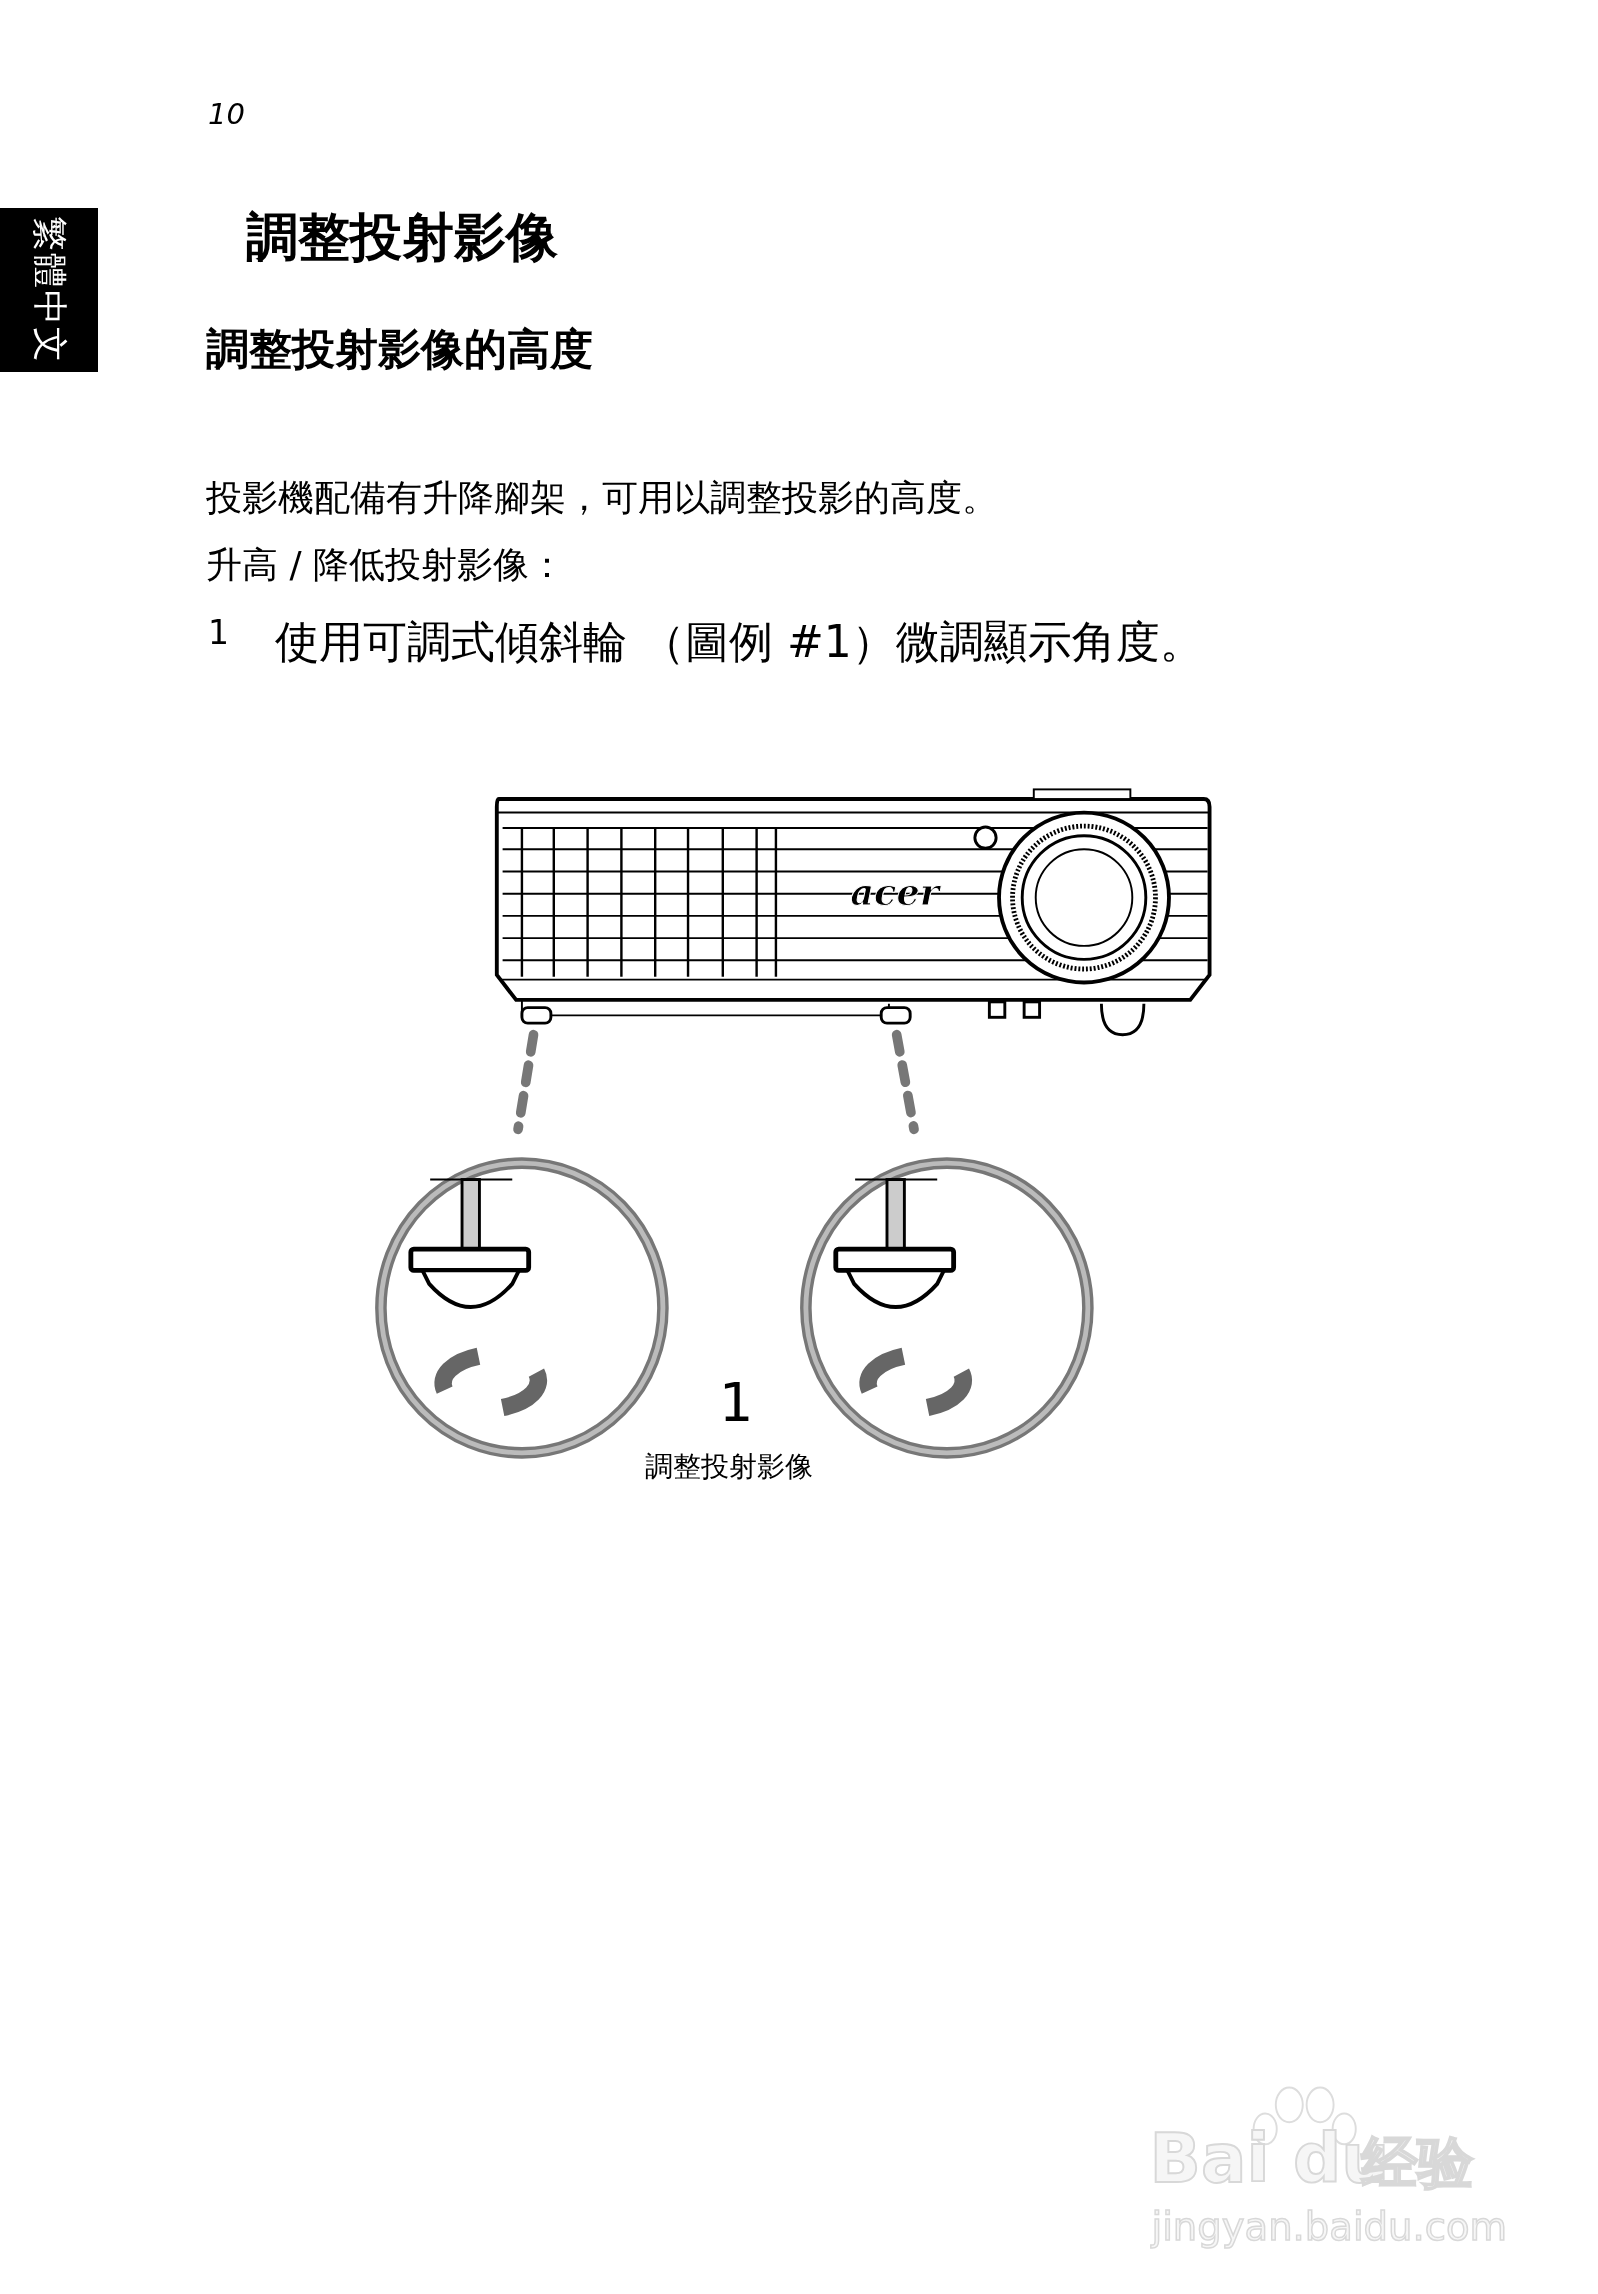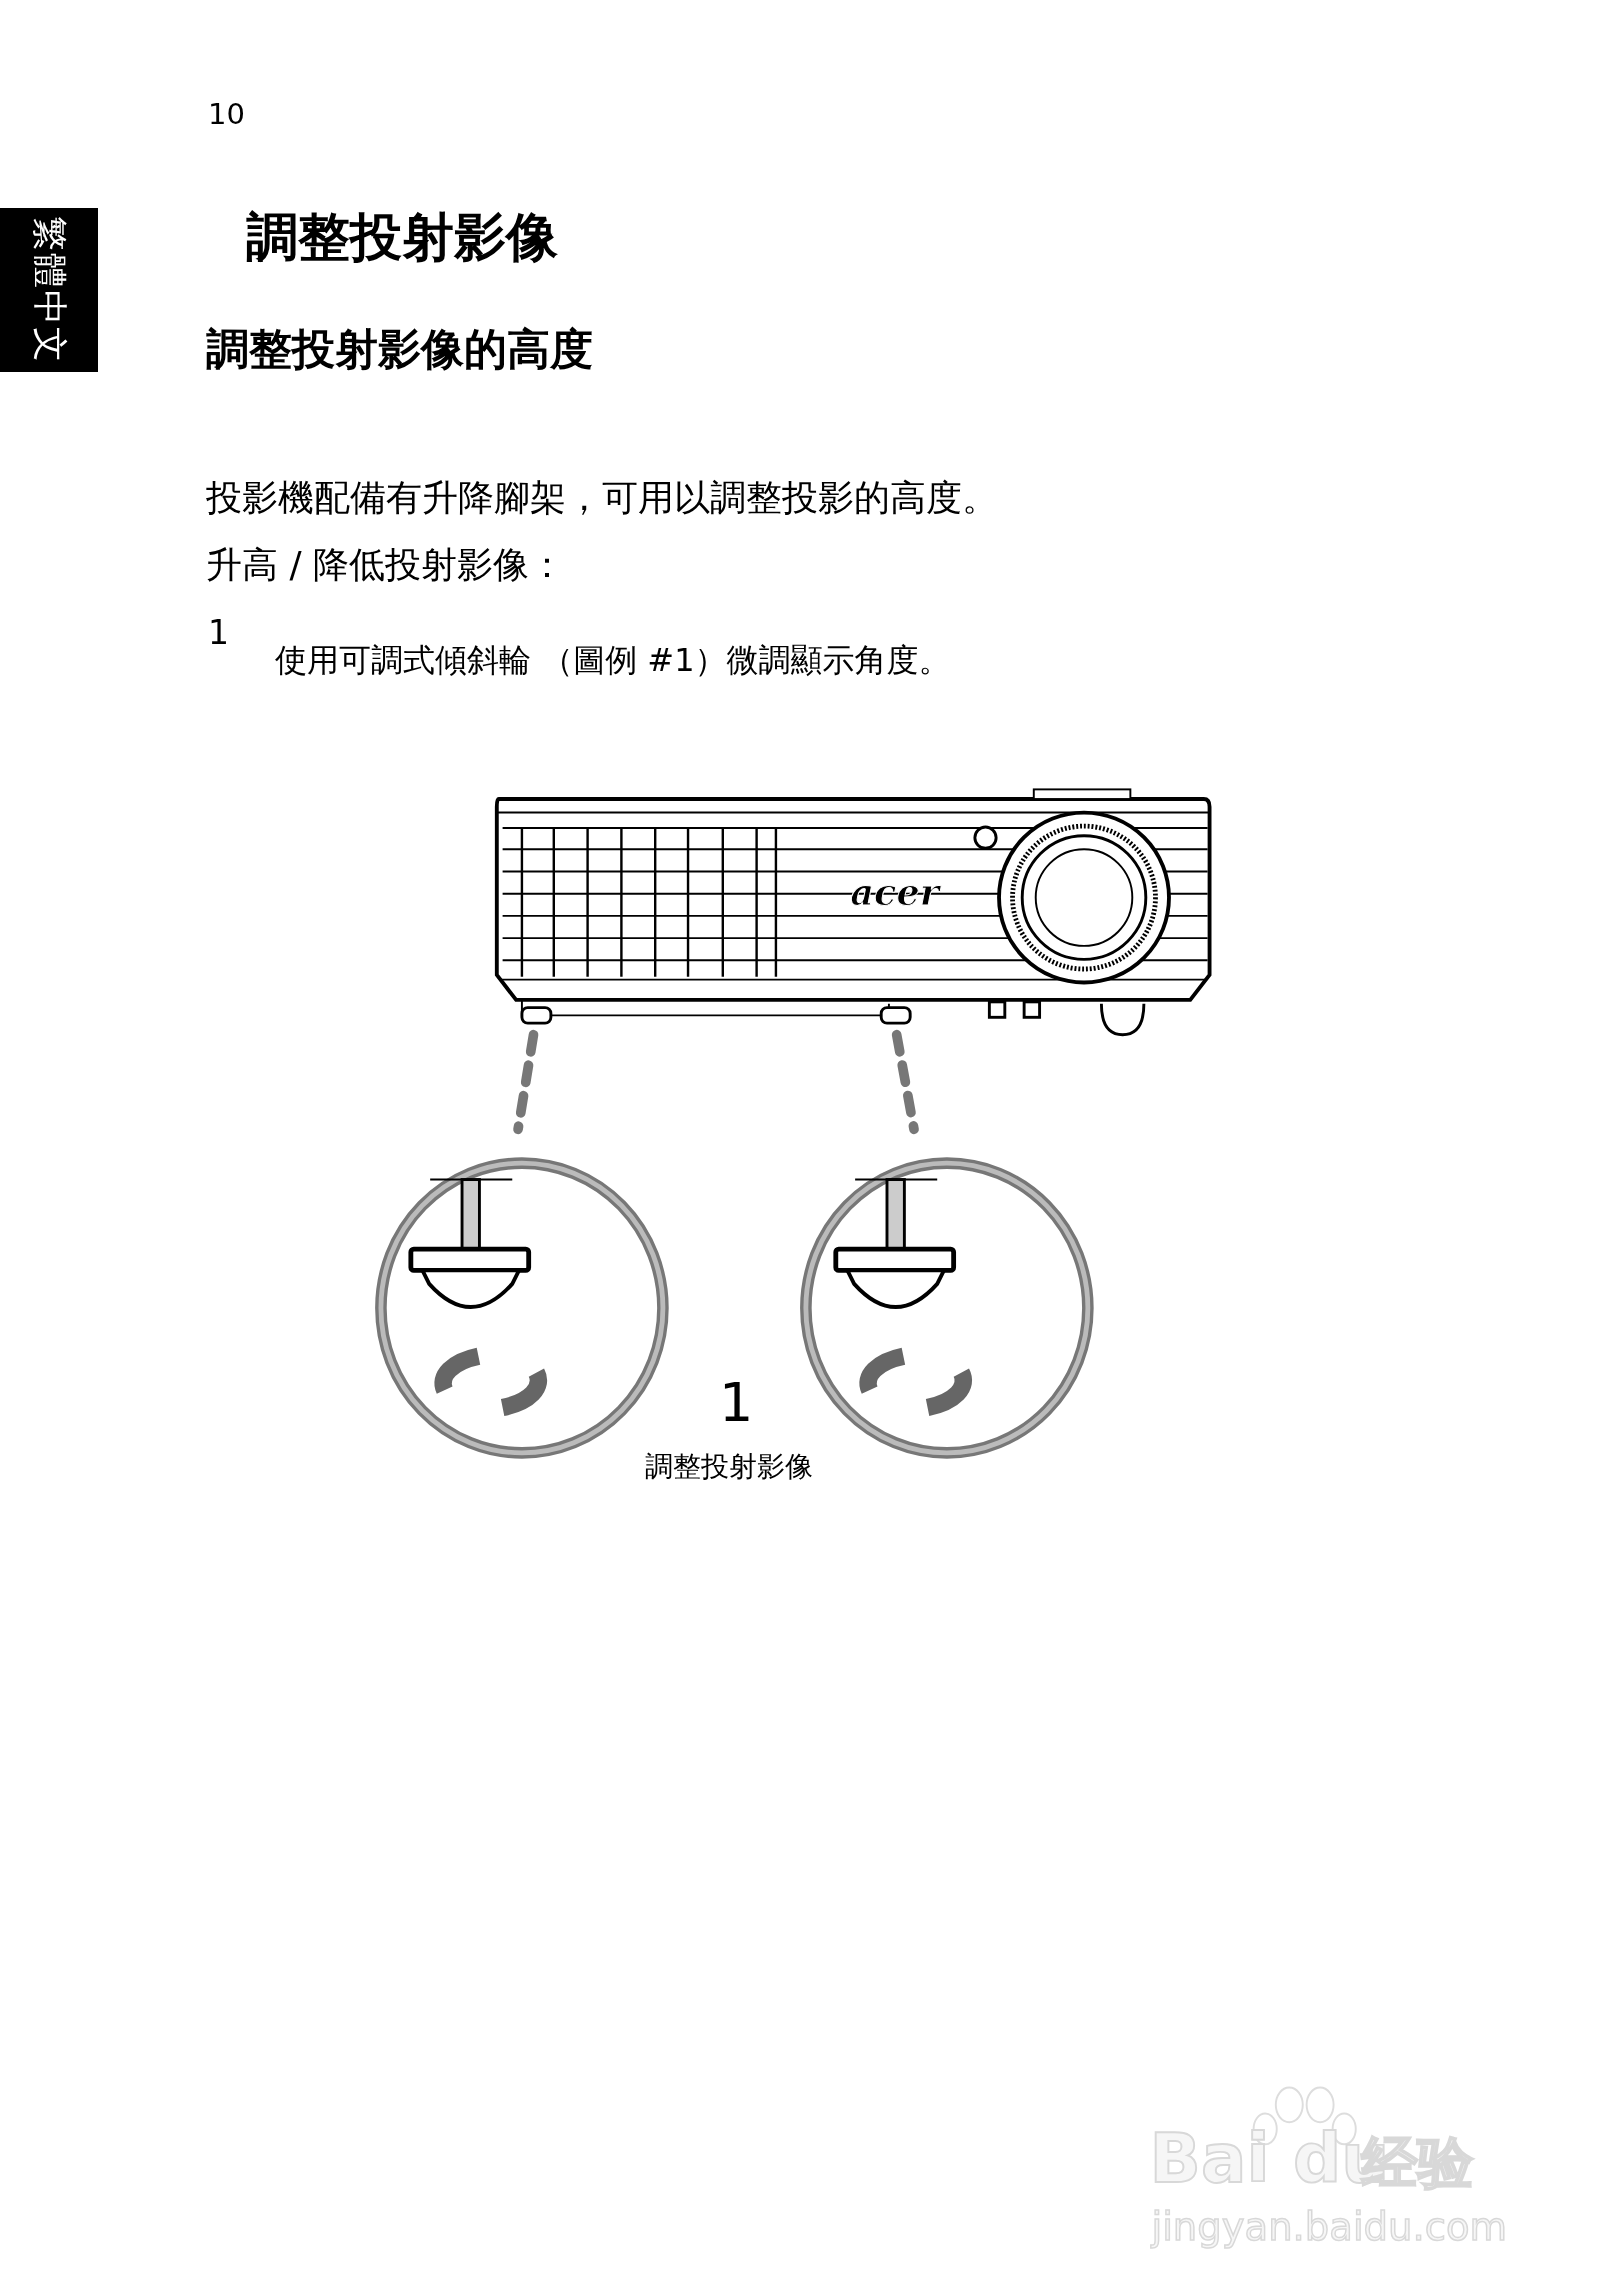--- a/index.html
+++ b/index.html
@@ -1,28 +1,28 @@
 <!DOCTYPE html>
 <html><head>
 <meta charset="utf-8">
 <style>
   html, body { margin:0; padding:0; background:#ffffff; }
   body { width:1599px; height:2294px; position:relative; overflow:hidden;
          font-family:"DejaVu Sans","Liberation Sans",sans-serif; color:#000; }
   .abs { position:absolute; }
-  .page-num { left:208px; top:97px; font-size:29px; }
+  .page-num { left:208px; top:97px; font-size:29px;font-style:italic; }
   .side-tab { left:0; top:208px; width:98px; height:164px; background:#000; }
   .side-tab span { position:absolute; left:50%; top:50%; transform:translate(-50%,-50%) rotate(90deg);
                    color:#fff; font-size:35px; white-space:nowrap; letter-spacing:1.9px; }
   .h1 { left:206px; top:203px; font-size:52px; font-weight:bold;margin-left:40px; }
   .h2 { left:206px; top:321px; font-size:43px; font-weight:bold; }
   .body-text { left:206px; top:474px; font-size:36px; }
   .subhead { left:206px; top:541px; font-size:36px; }
   .step-num { left:208px; top:613px; font-size:33px; }
-  .step-text { left:275px; top:613px; font-size:32px;margin-top:26px; }
+  .step-text { left:275px; top:613px; font-size:44px; }
   .fig { left:348px; top:772px; width:908px; height:734px; }
   .fig-num { left:719px; top:1371px; font-size:54px; }
   .fig-caption { left:645px; top:1448px; font-size:28px; }
   .watermark { left:1130px; top:2047px; width:386px; height:212px; }
 </style>
 </head>
 <body>
 
 <div class="abs page-num">10</div>
 

